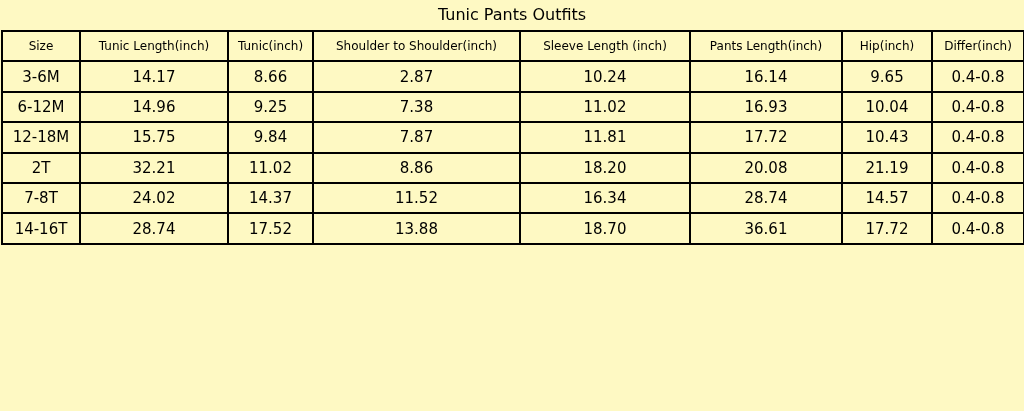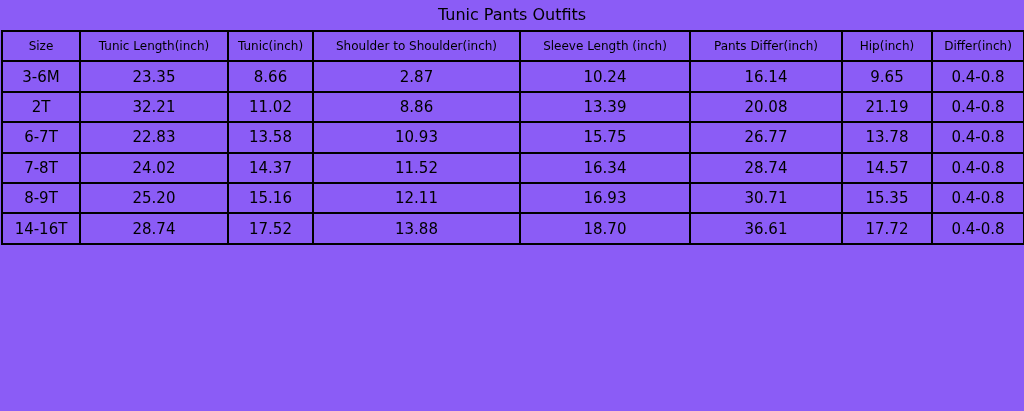--- a/index.html
+++ b/index.html
@@ -13,21 +13,21 @@
     font-family: "DejaVu Sans", sans-serif;
     color: #000000;
     overflow: hidden;
   }
   .sheet {
     width: 1024px;
     height: 411px;
     box-sizing: border-box;
     display: flex;
     flex-direction: column;
-    background: #8b5cf6;
+    background: #fef9c3;
   }
   .title {
     text-align: center;
     font-size: 16px;
     line-height: 30px;
     height: 30px;
     color: #000;
     font-family: "DejaVu Sans", sans-serif;
   }
   table.size-chart {
@@ -78,74 +78,74 @@
         <col class="c6">
         <col class="c7">
     </colgroup>
     <thead>
       <tr>
         <th>Size</th>
         <th>Tunic Length(inch)</th>
         <th>Tunic(inch)</th>
         <th>Shoulder to Shoulder(inch)</th>
         <th>Sleeve Length (inch)</th>
-        <th>Pants Differ(inch)</th>
+        <th>Pants Length(inch)</th>
         <th>Hip(inch)</th>
         <th>Differ(inch)</th>
       </tr>
     </thead>
     <tbody>
       <tr>
         <td>3-6M</td>
-        <td>23.35</td>
+        <td>14.17</td>
         <td>8.66</td>
         <td>2.87</td>
         <td>10.24</td>
         <td>16.14</td>
         <td>9.65</td>
         <td>0.4-0.8</td>
       </tr>
       <tr>
+        <td>6-12M</td>
+        <td>14.96</td>
+        <td>9.25</td>
+        <td>7.38</td>
+        <td>11.02</td>
+        <td>16.93</td>
+        <td>10.04</td>
+        <td>0.4-0.8</td>
+      </tr>
+      <tr>
+        <td>12-18M</td>
+        <td>15.75</td>
+        <td>9.84</td>
+        <td>7.87</td>
+        <td>11.81</td>
+        <td>17.72</td>
+        <td>10.43</td>
+        <td>0.4-0.8</td>
+      </tr>
+      <tr>
         <td>2T</td>
         <td>32.21</td>
         <td>11.02</td>
         <td>8.86</td>
-        <td>13.39</td>
+        <td>18.20</td>
         <td>20.08</td>
         <td>21.19</td>
-        <td>0.4-0.8</td>
-      </tr>
-      <tr>
-        <td>6-7T</td>
-        <td>22.83</td>
-        <td>13.58</td>
-        <td>10.93</td>
-        <td>15.75</td>
-        <td>26.77</td>
-        <td>13.78</td>
         <td>0.4-0.8</td>
       </tr>
       <tr>
         <td>7-8T</td>
         <td>24.02</td>
         <td>14.37</td>
         <td>11.52</td>
         <td>16.34</td>
         <td>28.74</td>
         <td>14.57</td>
-        <td>0.4-0.8</td>
-      </tr>
-      <tr>
-        <td>8-9T</td>
-        <td>25.20</td>
-        <td>15.16</td>
-        <td>12.11</td>
-        <td>16.93</td>
-        <td>30.71</td>
-        <td>15.35</td>
         <td>0.4-0.8</td>
       </tr>
       <tr>
         <td>14-16T</td>
         <td>28.74</td>
         <td>17.52</td>
         <td>13.88</td>
         <td>18.70</td>
         <td>36.61</td>
         <td>17.72</td>

